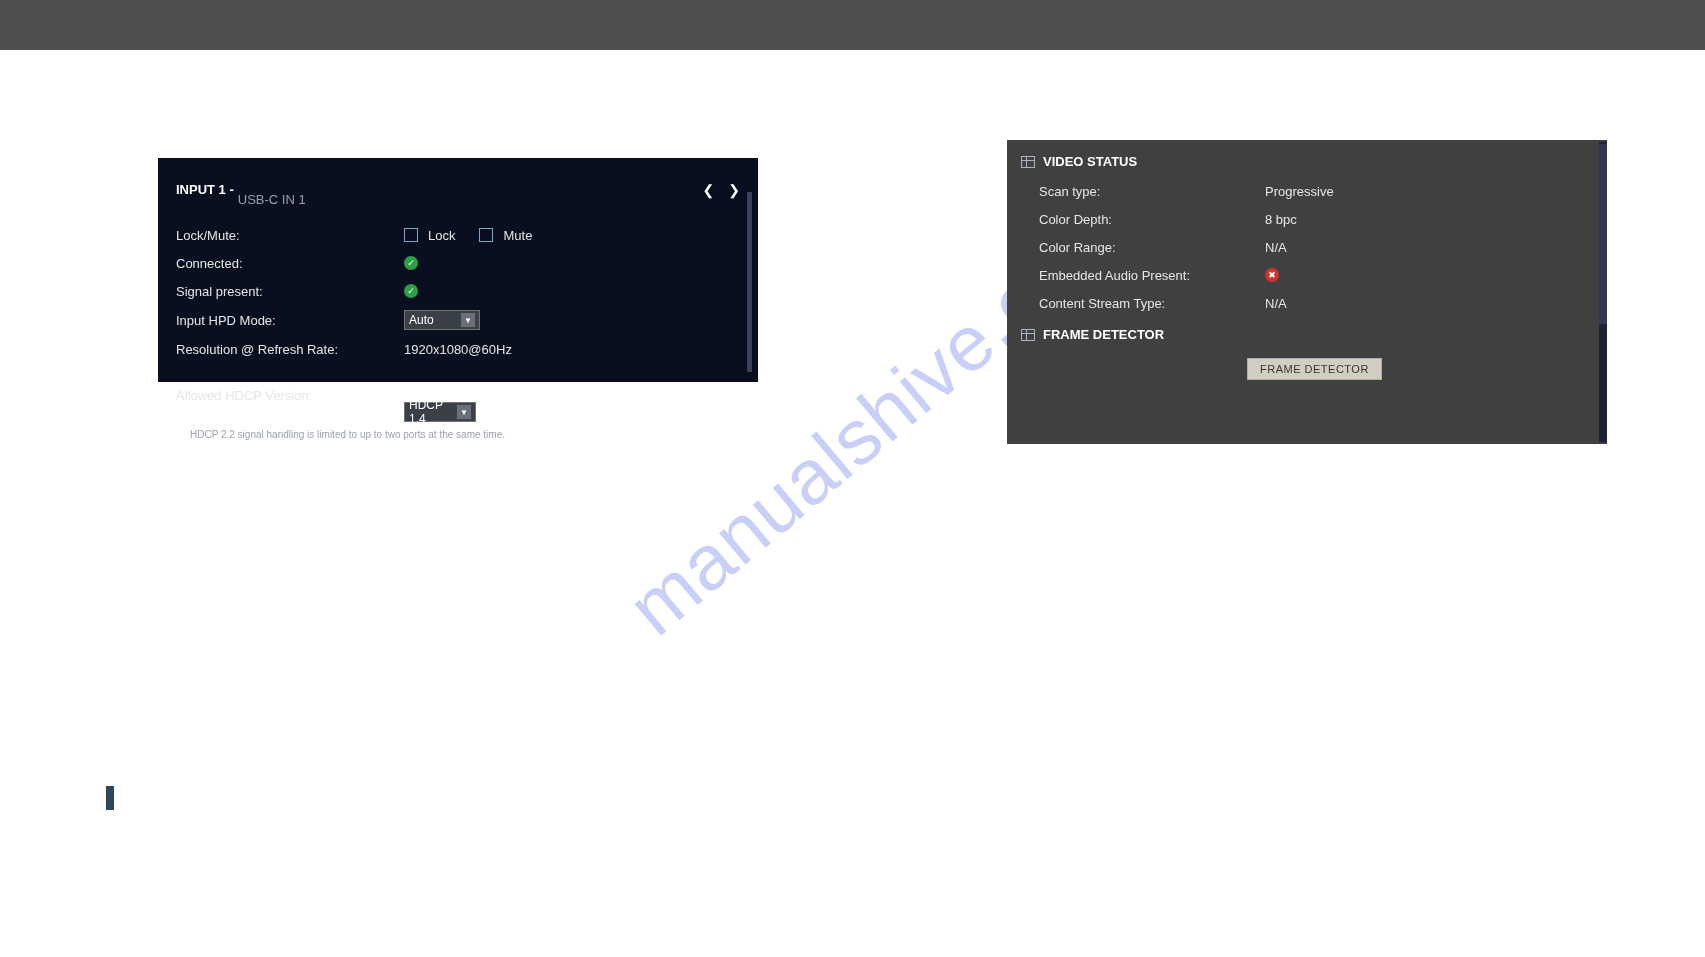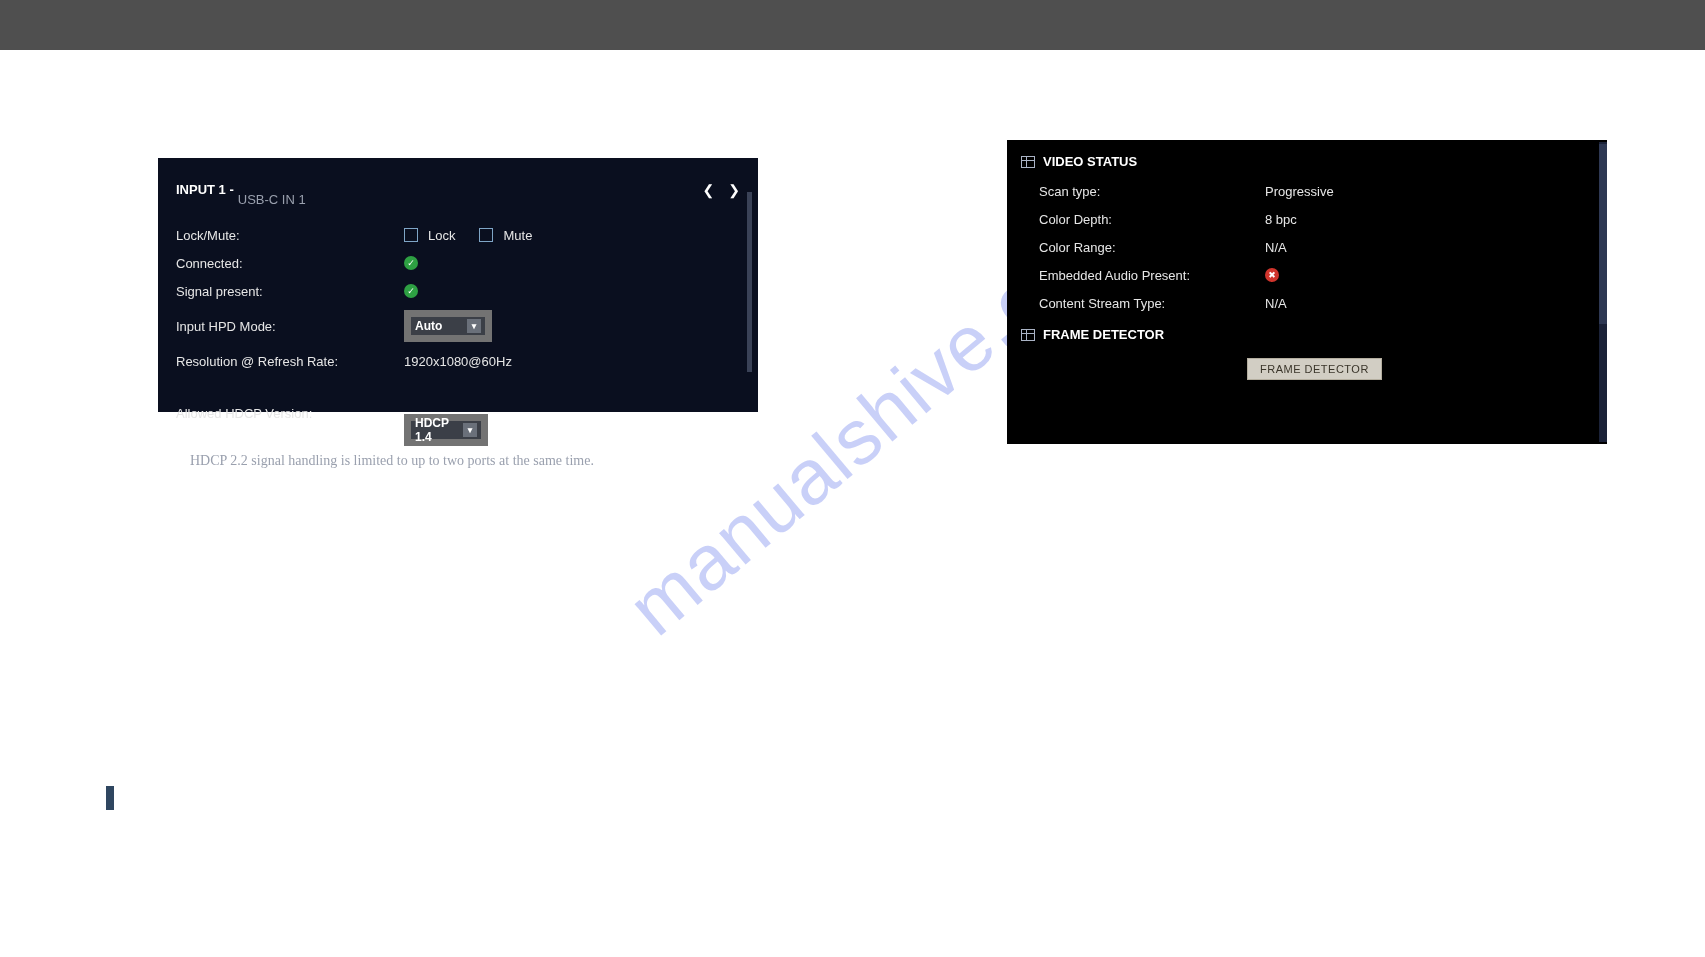--- a/index.html
+++ b/index.html
@@ -29,21 +29,21 @@
     letter-spacing: 1px;
     font-family: Arial, sans-serif;
   }
 
   
   .panel-left {
     position: absolute;
     left: 158px;
     top: 158px;
     width: 600px;
-    height: 254px;
+    height: 224px;
     background: #0a0f1f;
     color: #e6e6e6;
     font-size: 13px;
     box-sizing: border-box;
     padding-top: 14px;
   }
   .panel-left .title-row {
     padding: 0 18px 10px 18px;
     display: flex;
     align-items: center;
@@ -113,44 +113,42 @@
     font-size: 9px;
     color: #fff;
   }
   .dot-green { background: #2ea043; }
   .dot-red   { background: #d0342c; }
 
   .select {
     display: inline-flex;
     align-items: center;
     height: 18px;
-    border: 7px solid #737373;
+    border: 1px solid #737373;
     background: #3b3f47;
     color: #fff;
     font-size: 12px;
     padding: 0 4px;
     cursor: pointer;
-    font-weight: bold;
   }
   .select.auto { width: 66px; }
   .select.hdcp { width: 62px; margin-top: 34px; }
   .select .sel-text { flex: 1; }
   .select .caret {
     width: 14px;
     text-align: center;
     background: #6a707a;
     margin-left: 4px;
     line-height: 14px;
     font-size: 9px;
   }
   .footnote {
-    font-size: 14px;
+    font-size: 10px;
     color: #9aa0ae;
     padding: 2px 18px 0 32px;
-    font-family: Liberation Serif, serif;
   }
   .panel-left .scrollbar-track {
     position: absolute;
     right: 6px;
     top: 34px;
     width: 5px;
     height: 180px;
   }
   .panel-left .scrollbar-thumb {
     background: #3a4257;
@@ -158,21 +156,21 @@
     height: 180px;
   }
 
   
   .panel-right {
     position: absolute;
     left: 1007px;
     top: 140px;
     width: 600px;
     height: 304px;
-    background: #000000;
+    background: #404040;
     color: #e6e6e6;
     font-size: 13px;
     box-sizing: border-box;
     padding: 8px 14px 10px 14px;
   }
   .panel-right .sec-title {
     font-weight: 700;
     color: #fff;
     padding: 6px 0 8px 0;
     display: flex;

